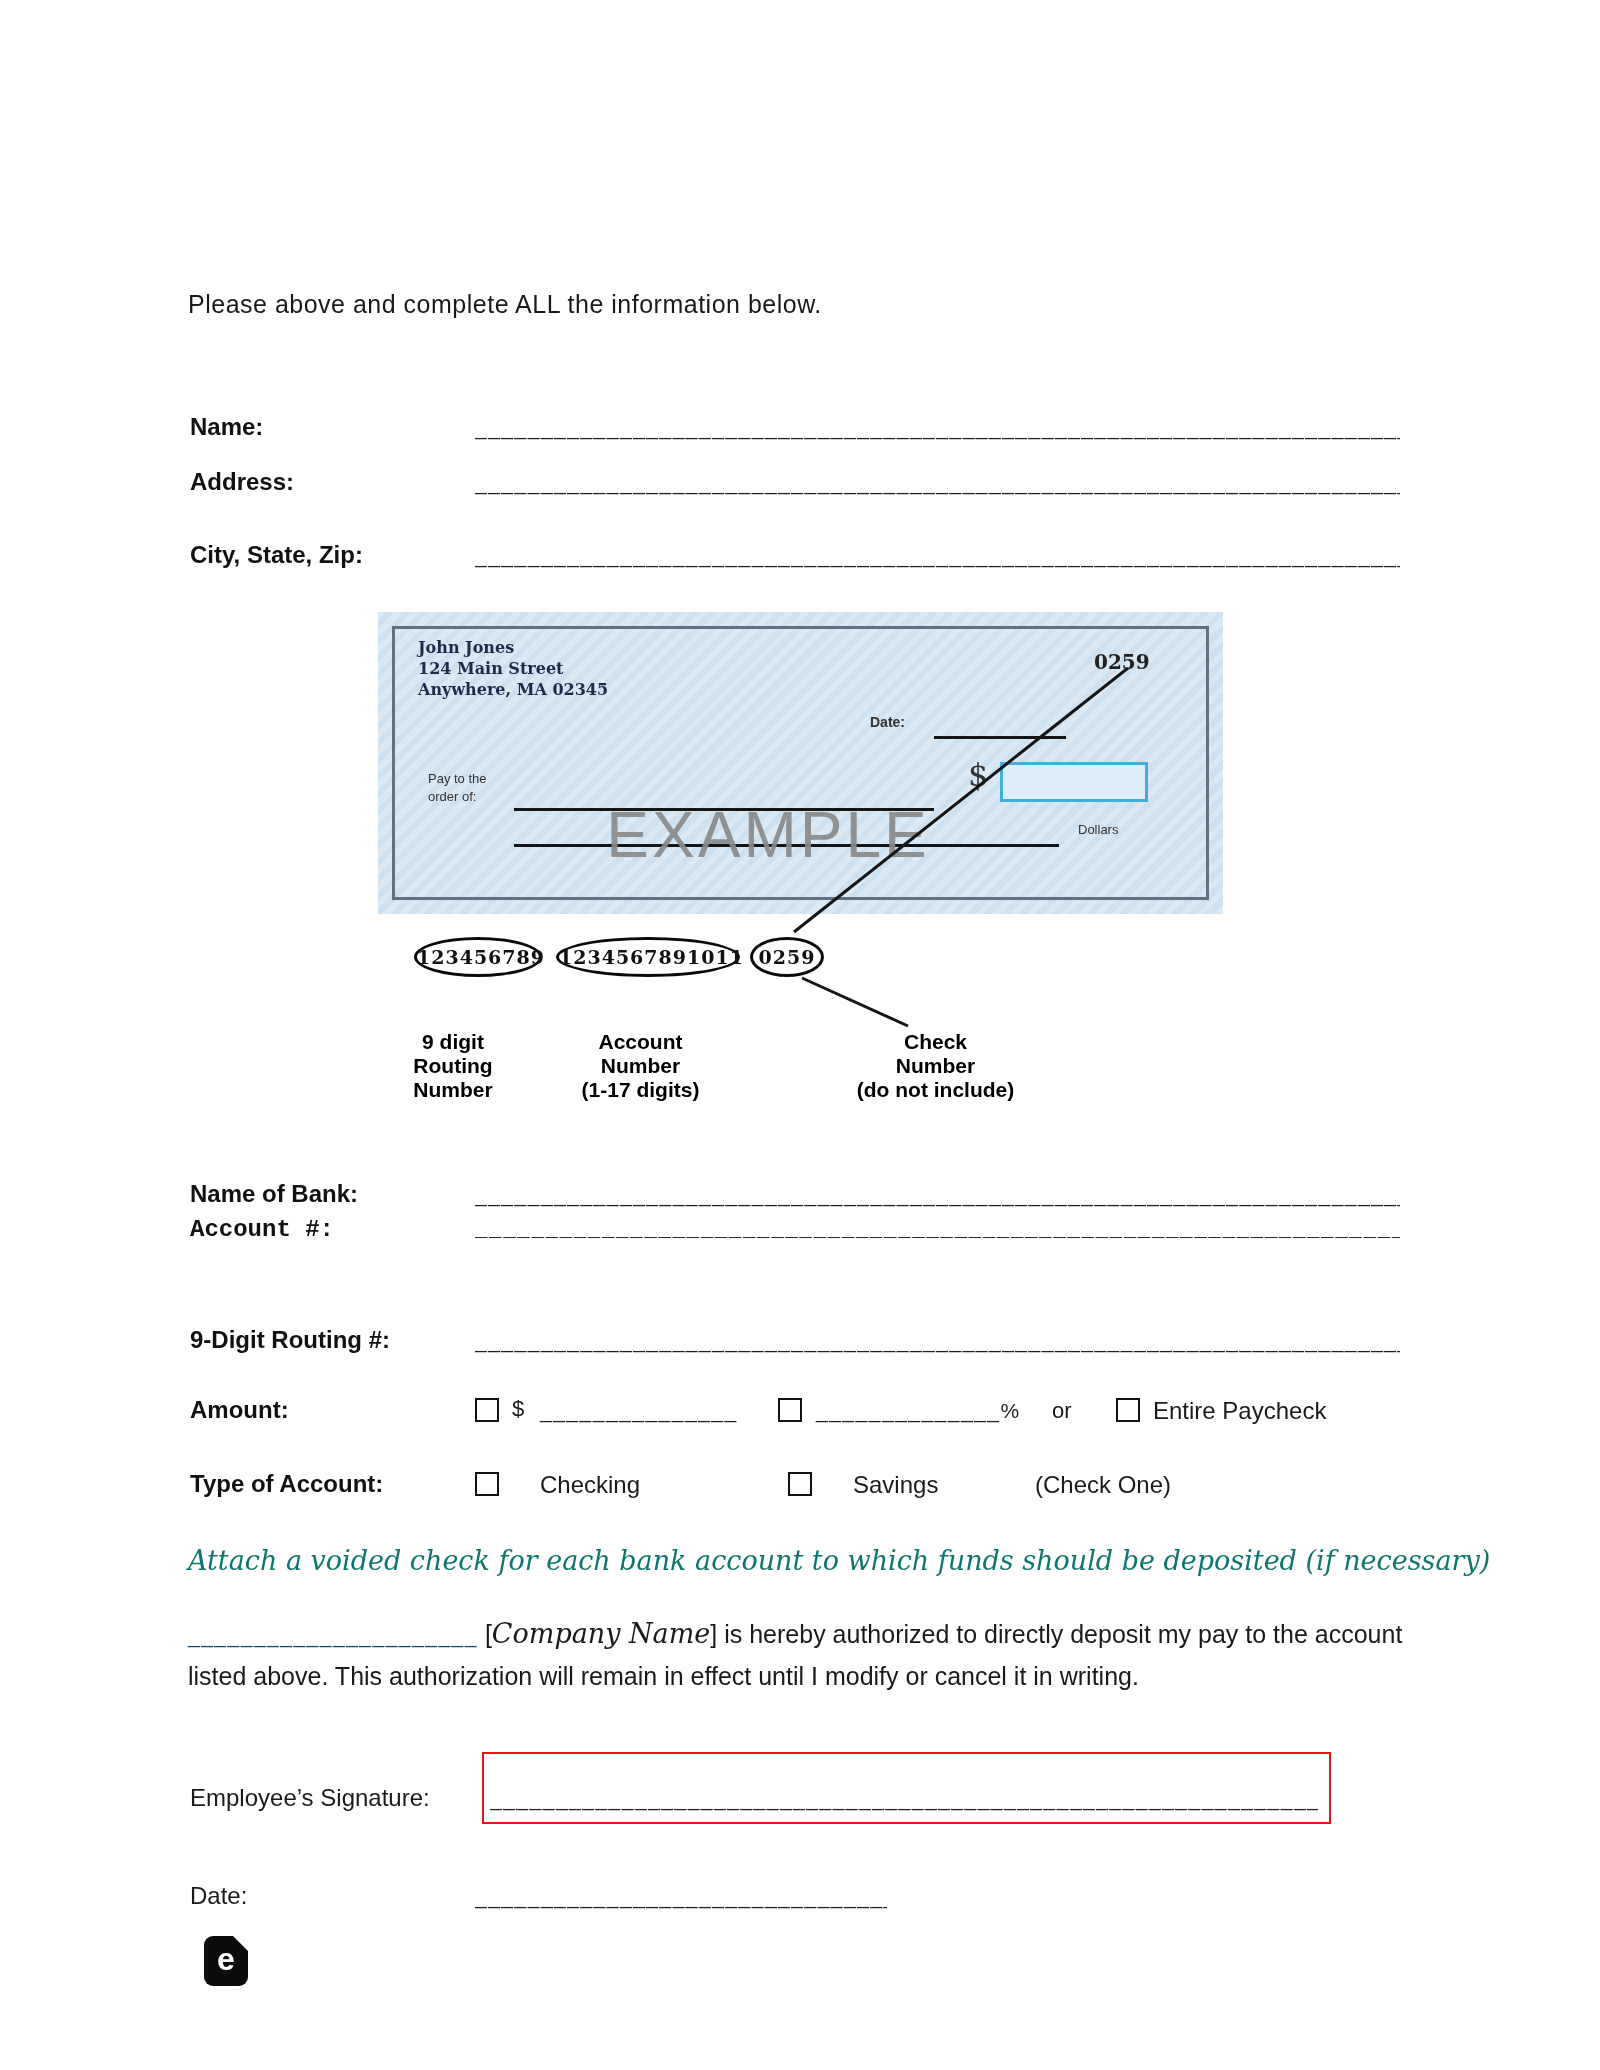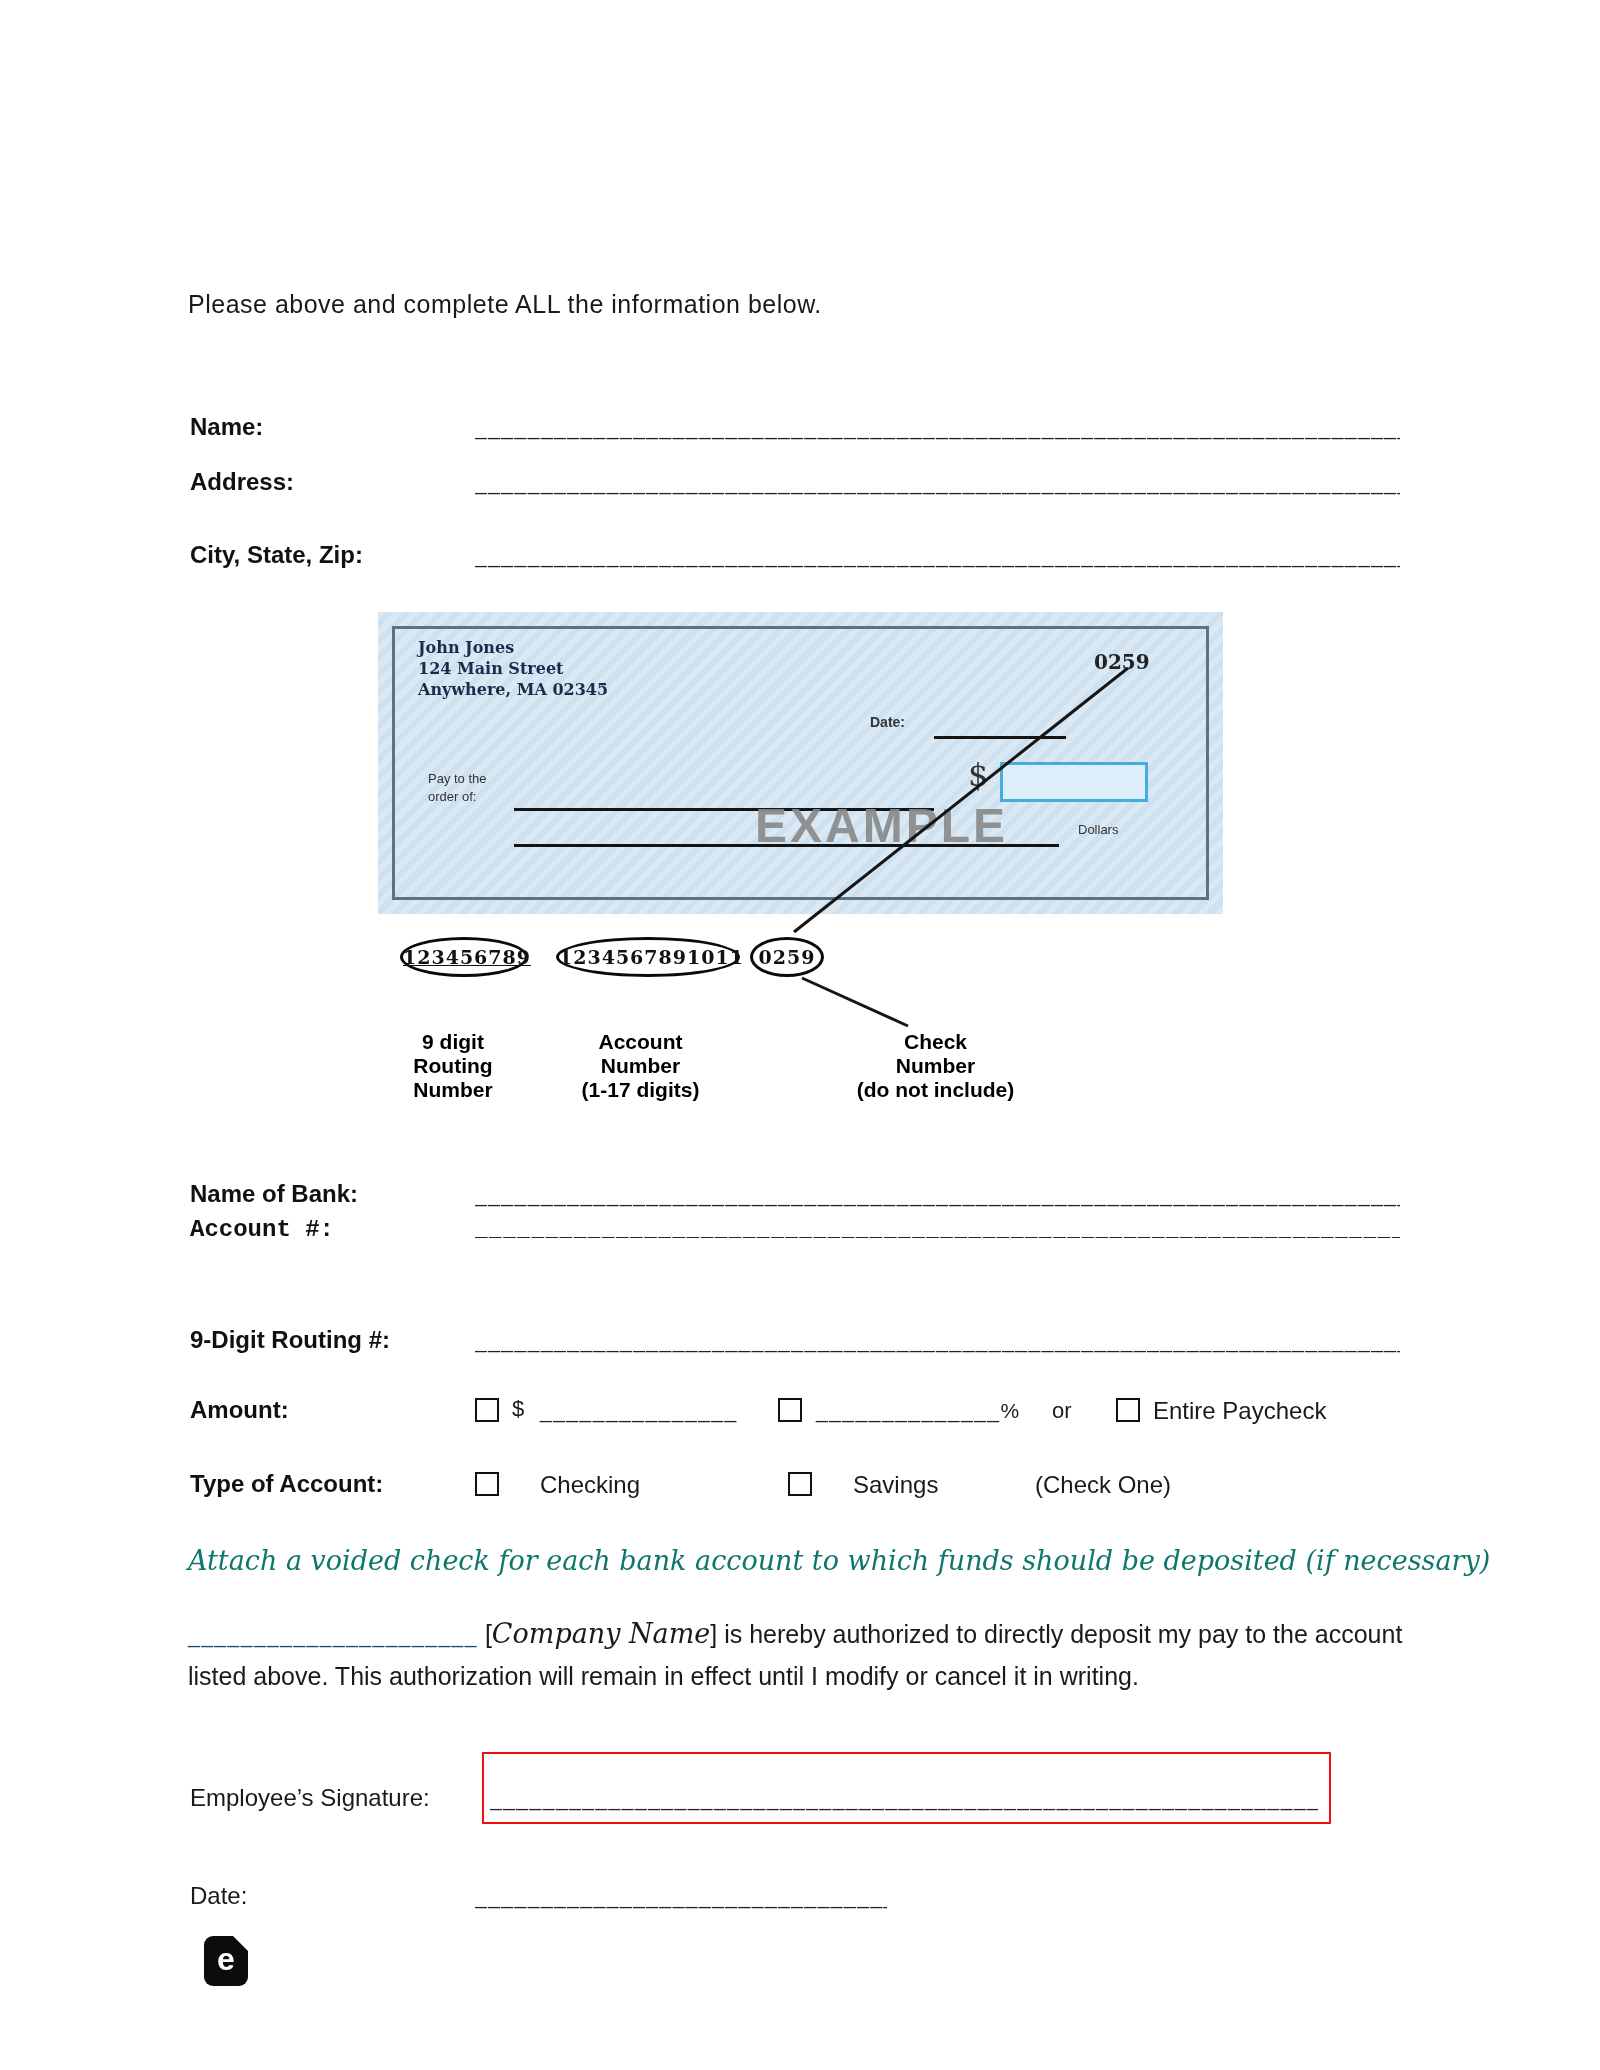--- a/index.html
+++ b/index.html
@@ -44,22 +44,22 @@
     line-height: 1.3; color: #1c2b4a; white-space: pre-line;
   }
   .chknum-top { position: absolute; left: 716px; top: 38px; font-family: "DejaVu Serif", serif; font-weight: bold; font-size: 20px; color: #222; }
   .date-lbl { position: absolute; left: 492px; top: 102px; font-size: 14px; font-weight: bold; color: #333; }
   .line { position: absolute; background: #141414; height: 3px; }
   .payto { position: absolute; left: 50px; top: 158px; font-size: 13px; color: #333; line-height: 1.35; white-space: pre-line; }
   .dollar-sign { position: absolute; left: 590px; top: 144px; font-size: 32px; font-family: "DejaVu Serif", serif; color: #333; }
   .amount-box { position: absolute; left: 622px; top: 150px; width: 148px; height: 40px; border: 3px solid #41aede; background: #ddeefa; box-sizing: border-box; }
   .dollars-lbl { position: absolute; left: 700px; top: 210px; font-size: 13px; color: #333; }
   .watermark {
-    position: absolute; left: 150px; top: 186px; width: 480px; text-align: right;
-    font-size: 48px; font-weight: bold; letter-spacing: 3px; color: #8a8a8a; opacity: 0.92;
+    position: absolute; left: 150px; top: 186px; width: 480px; text-align: center;
+    font-size: 64px; font-weight: normal; letter-spacing: 3px; color: #8a8a8a; opacity: 0.92;
   }
   .oval {
     position: absolute; top: 325px; height: 40px; border: 3px solid #0a0a0a; border-radius: 50%;
     box-sizing: border-box; text-align: center; font-family: "DejaVu Serif", serif; font-weight: bold;
     font-size: 19px; line-height: 34px; letter-spacing: 1px; color: #111; background: rgba(255,255,255,0.0);
   }
   .callout { position: absolute; top: 418px; font-size: 21px; font-weight: bold; text-align: center; line-height: 1.15; white-space: pre-line; color: #000; }
   .overlay { position: absolute; left: 0; top: 0; width: 845px; height: 512px; pointer-events: none; }
 
   
@@ -103,21 +103,21 @@
       <div class="date-lbl">Date:</div>
       <div class="line" style="left:556px; top:124px; width:132px;"></div>
       <div class="payto">Pay to the
 order of:</div>
       <div class="line" style="left:136px; top:196px; width:420px;"></div>
       <div class="dollar-sign">$</div>
       <div class="amount-box"></div>
       <div class="line" style="left:136px; top:232px; width:545px;"></div>
       <div class="dollars-lbl">Dollars</div>
       <div class="watermark">EXAMPLE</div>
-      <div class="oval" style="left:22px; width:128px;text-decoration:underline;">123456789</div>
+      <div class="oval" style="left:36px; width:128px;">123456789</div>
       <div class="oval" style="left:178px; width:184px;">1234567891011</div>
       <div class="oval" style="left:372px; width:74px;">0259</div>
     </div>
 
     <div class="callout" style="left:0; width:150px;">9 digit
 Routing
 Number</div>
     <div class="callout" style="left:180px; width:165px;">Account
 Number
 (1-17 digits)</div>

